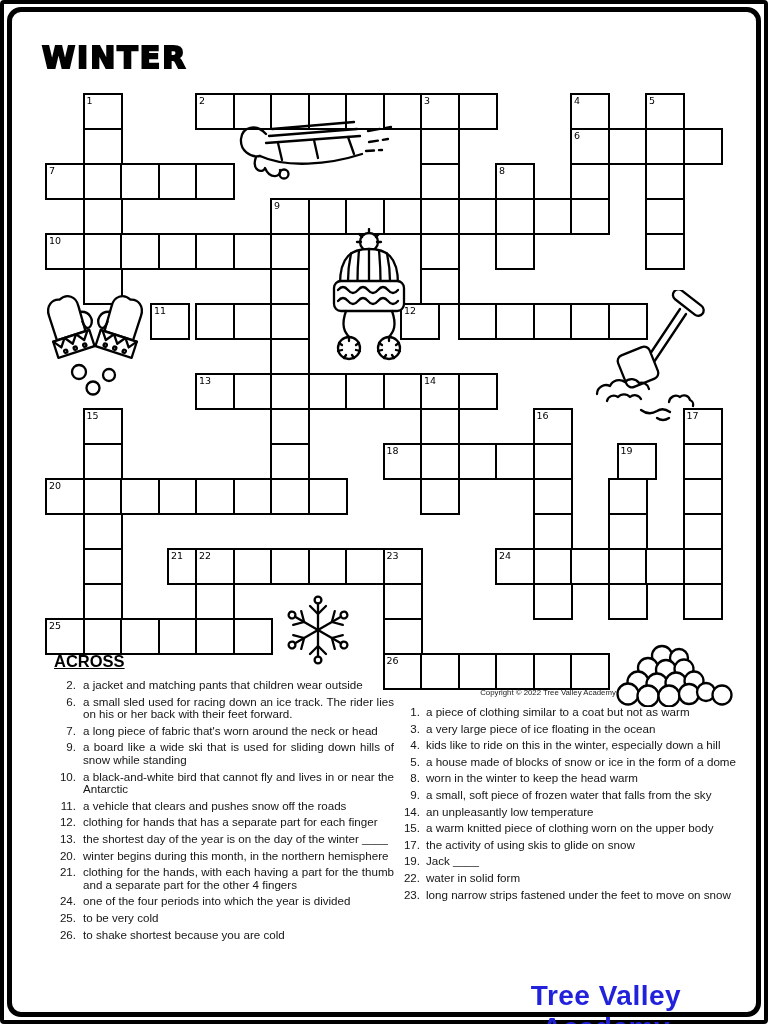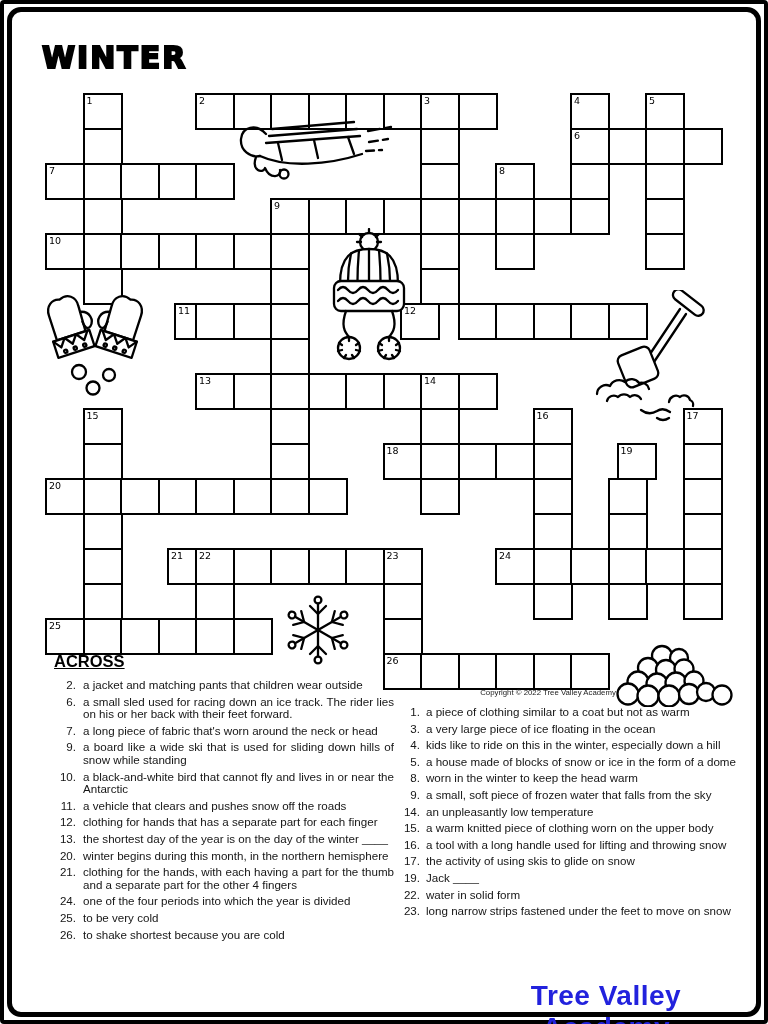--- a/index.html
+++ b/index.html
@@ -85,21 +85,21 @@
       <div class="cell" style="left: 570px; top: 197.5px; width: 40px; height: 37.5px;"></div>
       <div class="cell" style="left: 45px; top: 232.5px; width: 40px; height: 37.5px;">
         <span class="cellnum">10</span>
       </div>
       <div class="cell" style="left: 82.5px; top: 232.5px; width: 40px; height: 37.5px;"></div>
       <div class="cell" style="left: 120px; top: 232.5px; width: 40px; height: 37.5px;"></div>
       <div class="cell" style="left: 157.5px; top: 232.5px; width: 40px; height: 37.5px;"></div>
       <div class="cell" style="left: 195px; top: 232.5px; width: 40px; height: 37.5px;"></div>
       <div class="cell" style="left: 232.5px; top: 232.5px; width: 40px; height: 37.5px;"></div>
       <div class="cell" style="left: 270px; top: 232.5px; width: 40px; height: 37.5px;"></div>
-      <div class="cell" style="left: 174px; top: 302.5px; width: 40px; height: 37.5px;">
+      <div class="cell" style="left: 150px; top: 302.5px; width: 40px; height: 37.5px;">
         <span class="cellnum">11</span>
       </div>
       <div class="cell" style="left: 195px; top: 302.5px; width: 40px; height: 37.5px;"></div>
       <div class="cell" style="left: 232.5px; top: 302.5px; width: 40px; height: 37.5px;"></div>
       <div class="cell" style="left: 270px; top: 302.5px; width: 40px; height: 37.5px;"></div>
       <div class="cell" style="left: 400px; top: 302.5px; width: 40px; height: 37.5px;">
         <span class="cellnum">12</span>
       </div>
       <div class="cell" style="left: 457.5px; top: 302.5px; width: 40px; height: 37.5px;"></div>
       <div class="cell" style="left: 495px; top: 302.5px; width: 40px; height: 37.5px;"></div>
@@ -428,24 +428,20 @@
         </div>
         <div class="clue-row">
           <span class="clue-num">14.</span>
           <span class="clue-text">an unpleasantly low temperature</span>
         </div>
         <div class="clue-row">
           <span class="clue-num">15.</span>
           <span class="clue-text">a warm knitted piece of clothing worn on the upper body</span>
         </div>
         <div class="clue-row">
-          <span class="clue-num">16.</span>
-          <span class="clue-text">a tool with a long handle used for lifting and throwing snow</span>
-        </div>
-        <div class="clue-row">
           <span class="clue-num">17.</span>
           <span class="clue-text">the activity of using skis to glide on snow</span>
         </div>
         <div class="clue-row">
           <span class="clue-num">19.</span>
           <span class="clue-text">Jack ____</span>
         </div>
         <div class="clue-row">
           <span class="clue-num">22.</span>
           <span class="clue-text">water in solid form</span>

